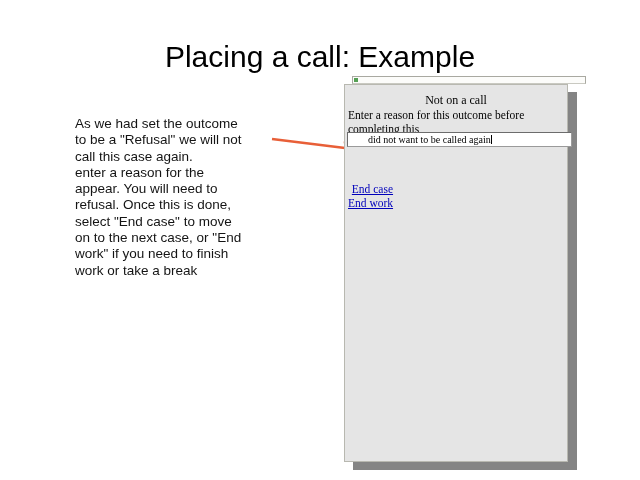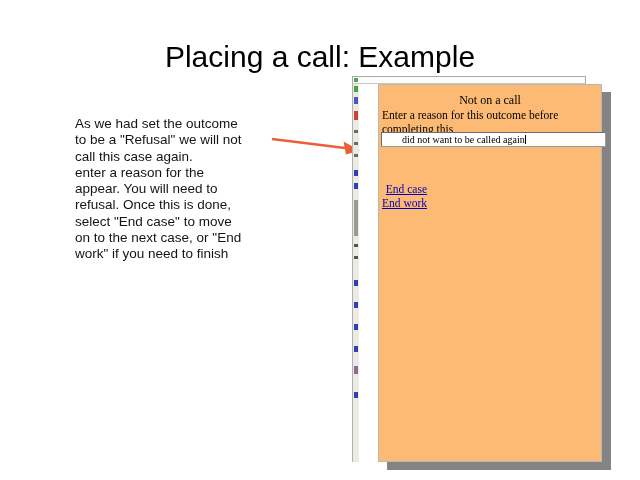--- a/index.html
+++ b/index.html
@@ -36,22 +36,22 @@
   .mk-g4{top:160px;height:3px;background:#55554f;}
   .mk-g5{top:172px;height:3px;background:#55554f;}
   .mk-b4{top:196px;height:6px;background:#2f3fbb;}
   .mk-b5{top:218px;height:6px;background:#2f3fbb;}
   .mk-b6{top:240px;height:6px;background:#2f3fbb;}
   .mk-b7{top:262px;height:6px;background:#2f3fbb;}
   .mk-p1{top:282px;height:8px;background:#8a6a9a;}
   .mk-b8{top:308px;height:6px;background:#2f3fbb;}
 
   
-  .shot-window{position:absolute;left:378px;top:84px;width:224px;height:378px;
-               background:#fdba74;border:1px solid #b8b8b0;box-sizing:border-box;
+  .shot-window{position:absolute;left:344px;top:84px;width:224px;height:378px;
+               background:#e5e5e5;border:1px solid #b8b8b0;box-sizing:border-box;
                box-shadow:9px 8px 0 #848484;font-family:"Liberation Serif",serif;}
   .shot-heading{margin-top:8px;text-align:center;font-size:12px;color:#000;}
   .shot-prompt{margin:1px 3px 0;font-size:11.5px;line-height:13.5px;color:#000;}
   .shot-input{position:absolute;left:2px;top:47px;width:203px;height:13px;
               background:#fff;border:1px solid #6c6c6c;border-right-color:#9a9a9a;
               border-bottom-color:#9a9a9a;font-family:Liberation Serif, serif;
               font-size:10px;line-height:13px;padding-left:20px;color:#000;cursor:text;}
   .caret{display:inline-block;width:1px;height:9px;background:#000;vertical-align:-1px;}
   .shot-links{position:absolute;left:3px;top:98px;font-size:11.5px;line-height:13.5px;text-align:right;}
   .shot-link{display:block;color:#0000bb;text-decoration:underline;cursor:pointer;}
@@ -66,20 +66,21 @@
   <div class="body-text">
     <div>As we had set the outcome</div>
     <div>to be a "Refusal" we will not</div>
     <div>call this case again.</div>
     <div>enter a reason for the</div>
     <div>appear. You will need to</div>
     <div>refusal. Once this is done,</div>
     <div>select "End case" to move</div>
     <div>on to the next case, or "End</div>
     <div>work" if you need to finish</div>
+    <div>work or take a break</div>
   </div>
 
   <svg class="arrow" width="96" height="30" viewBox="0 0 96 30">
     <line x1="4" y1="9" x2="77" y2="18" stroke-width="2.4" stroke="#e85f38"></line>
     <polygon points="92,20.5 75.5,11.5 78,24.5" fill="#e85f38"></polygon>
   </svg>
 
   <div class="shot-topbar">
     <div class="chip" style="background:#55a055"></div>
   </div>

